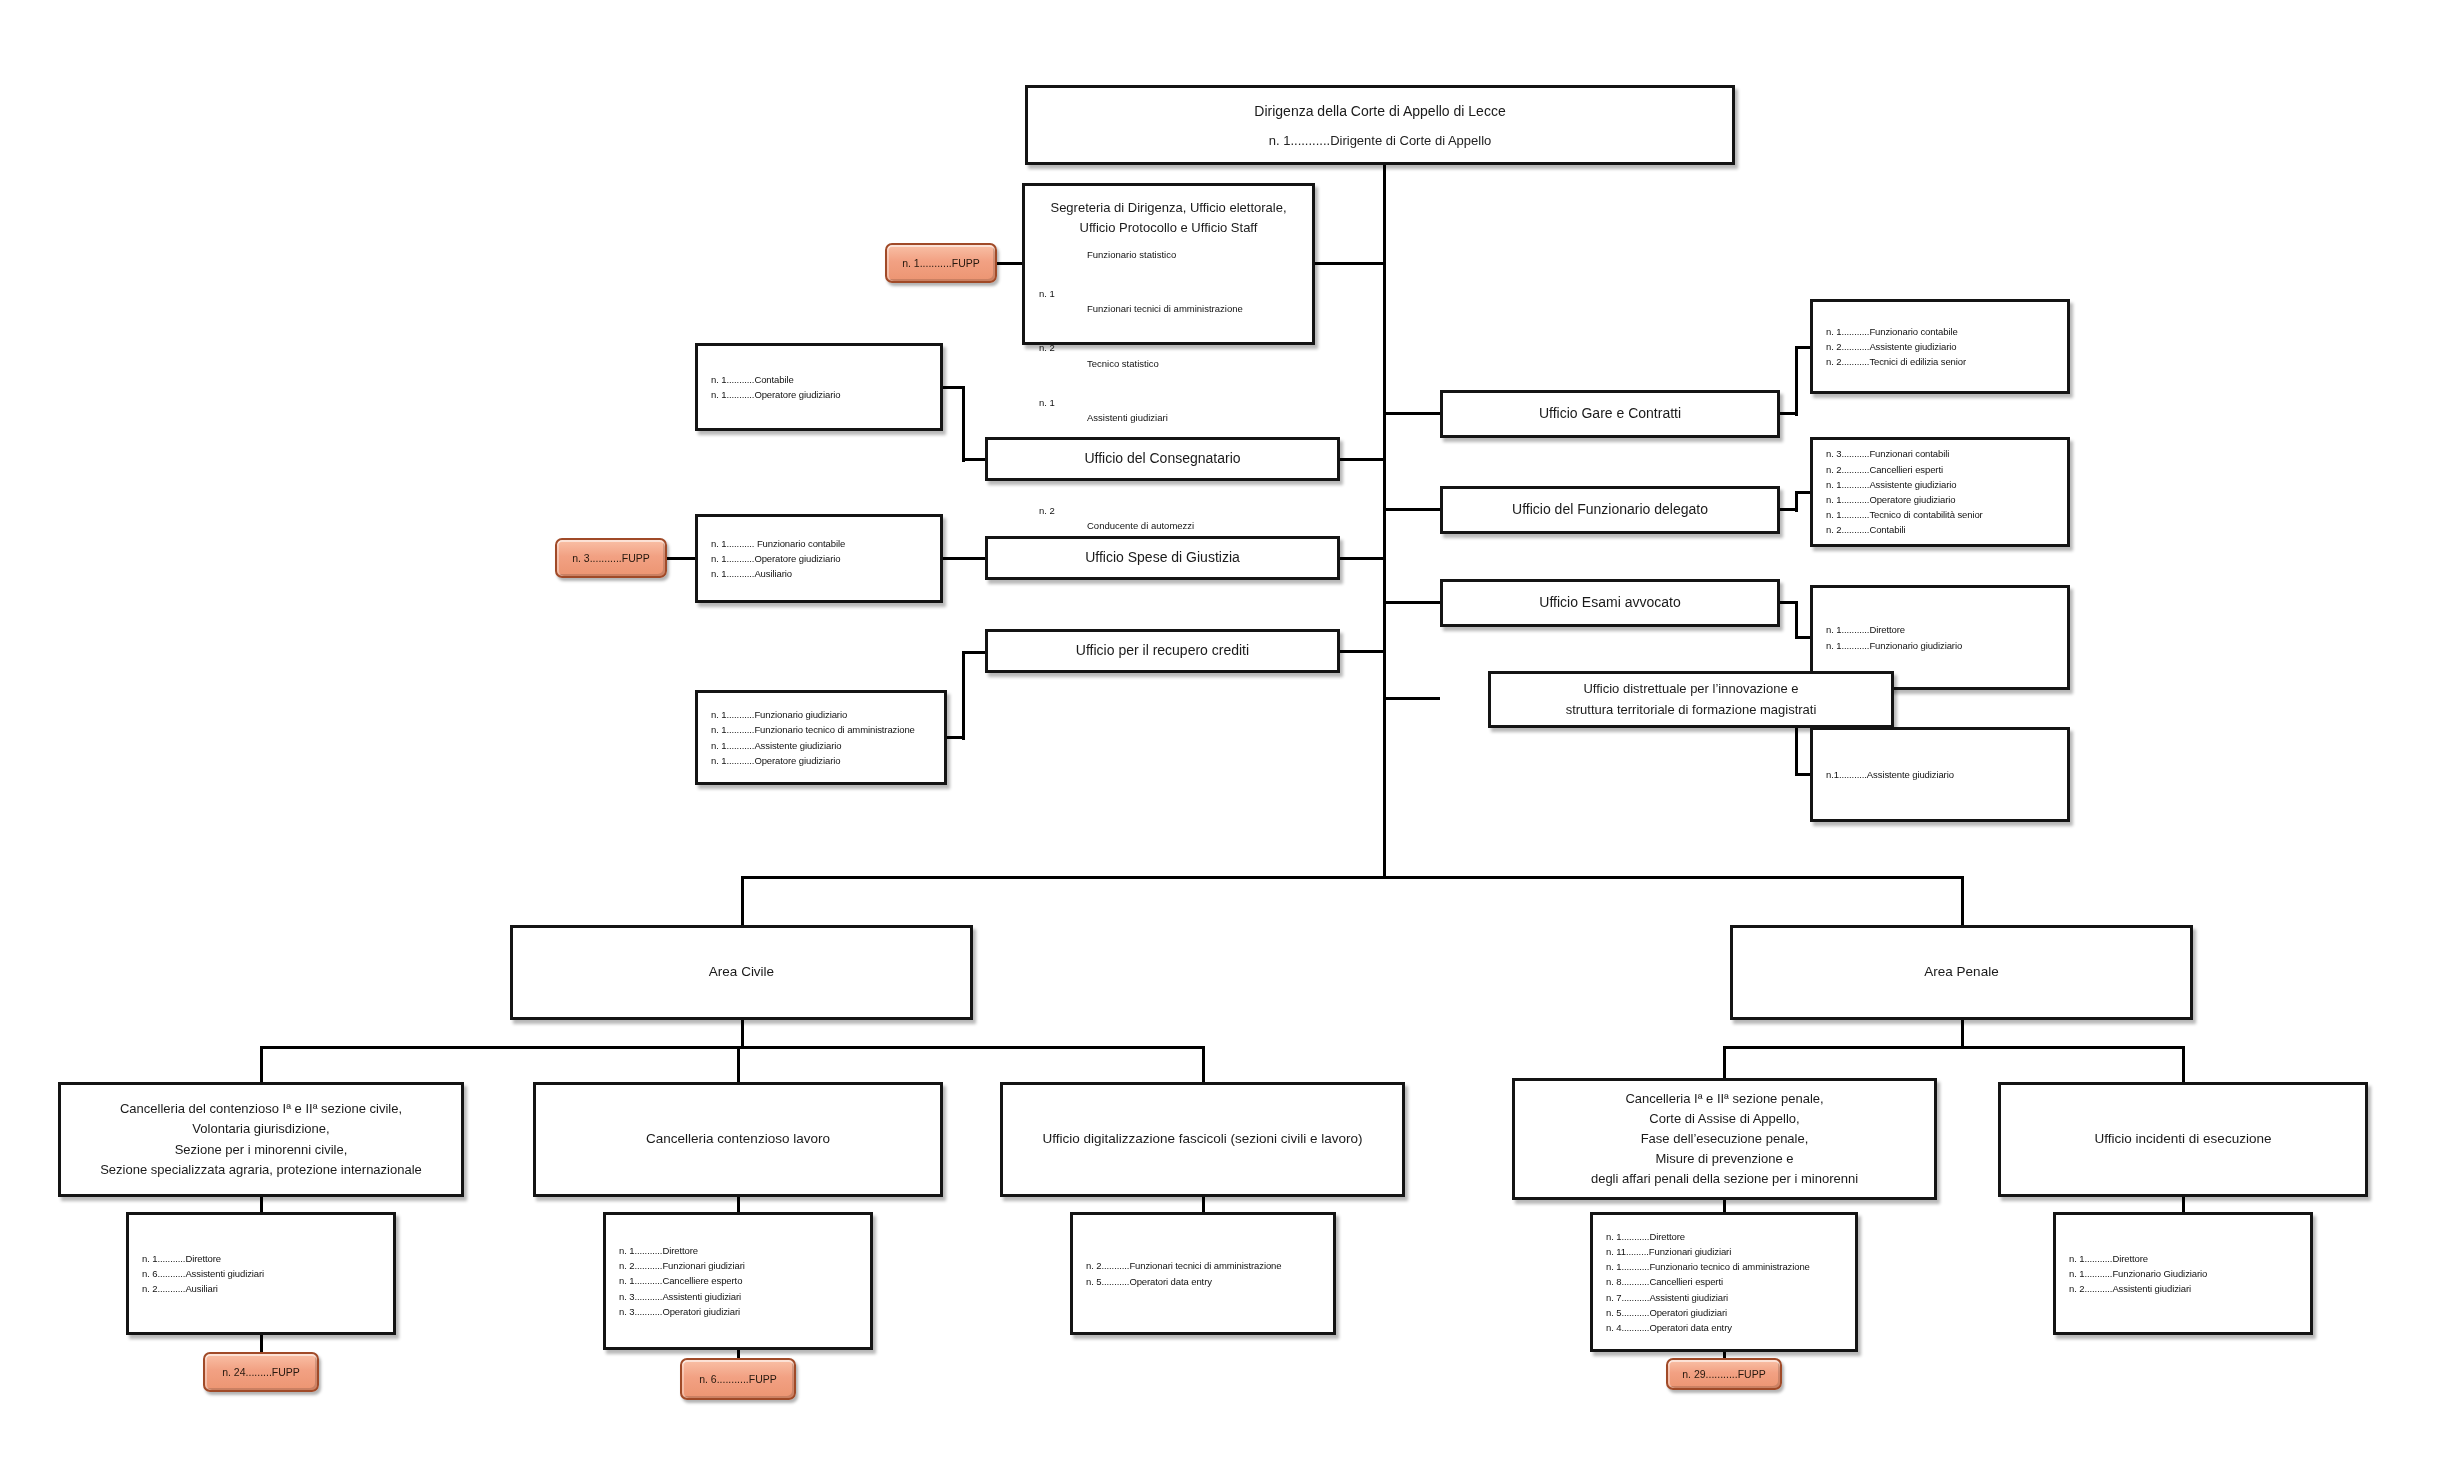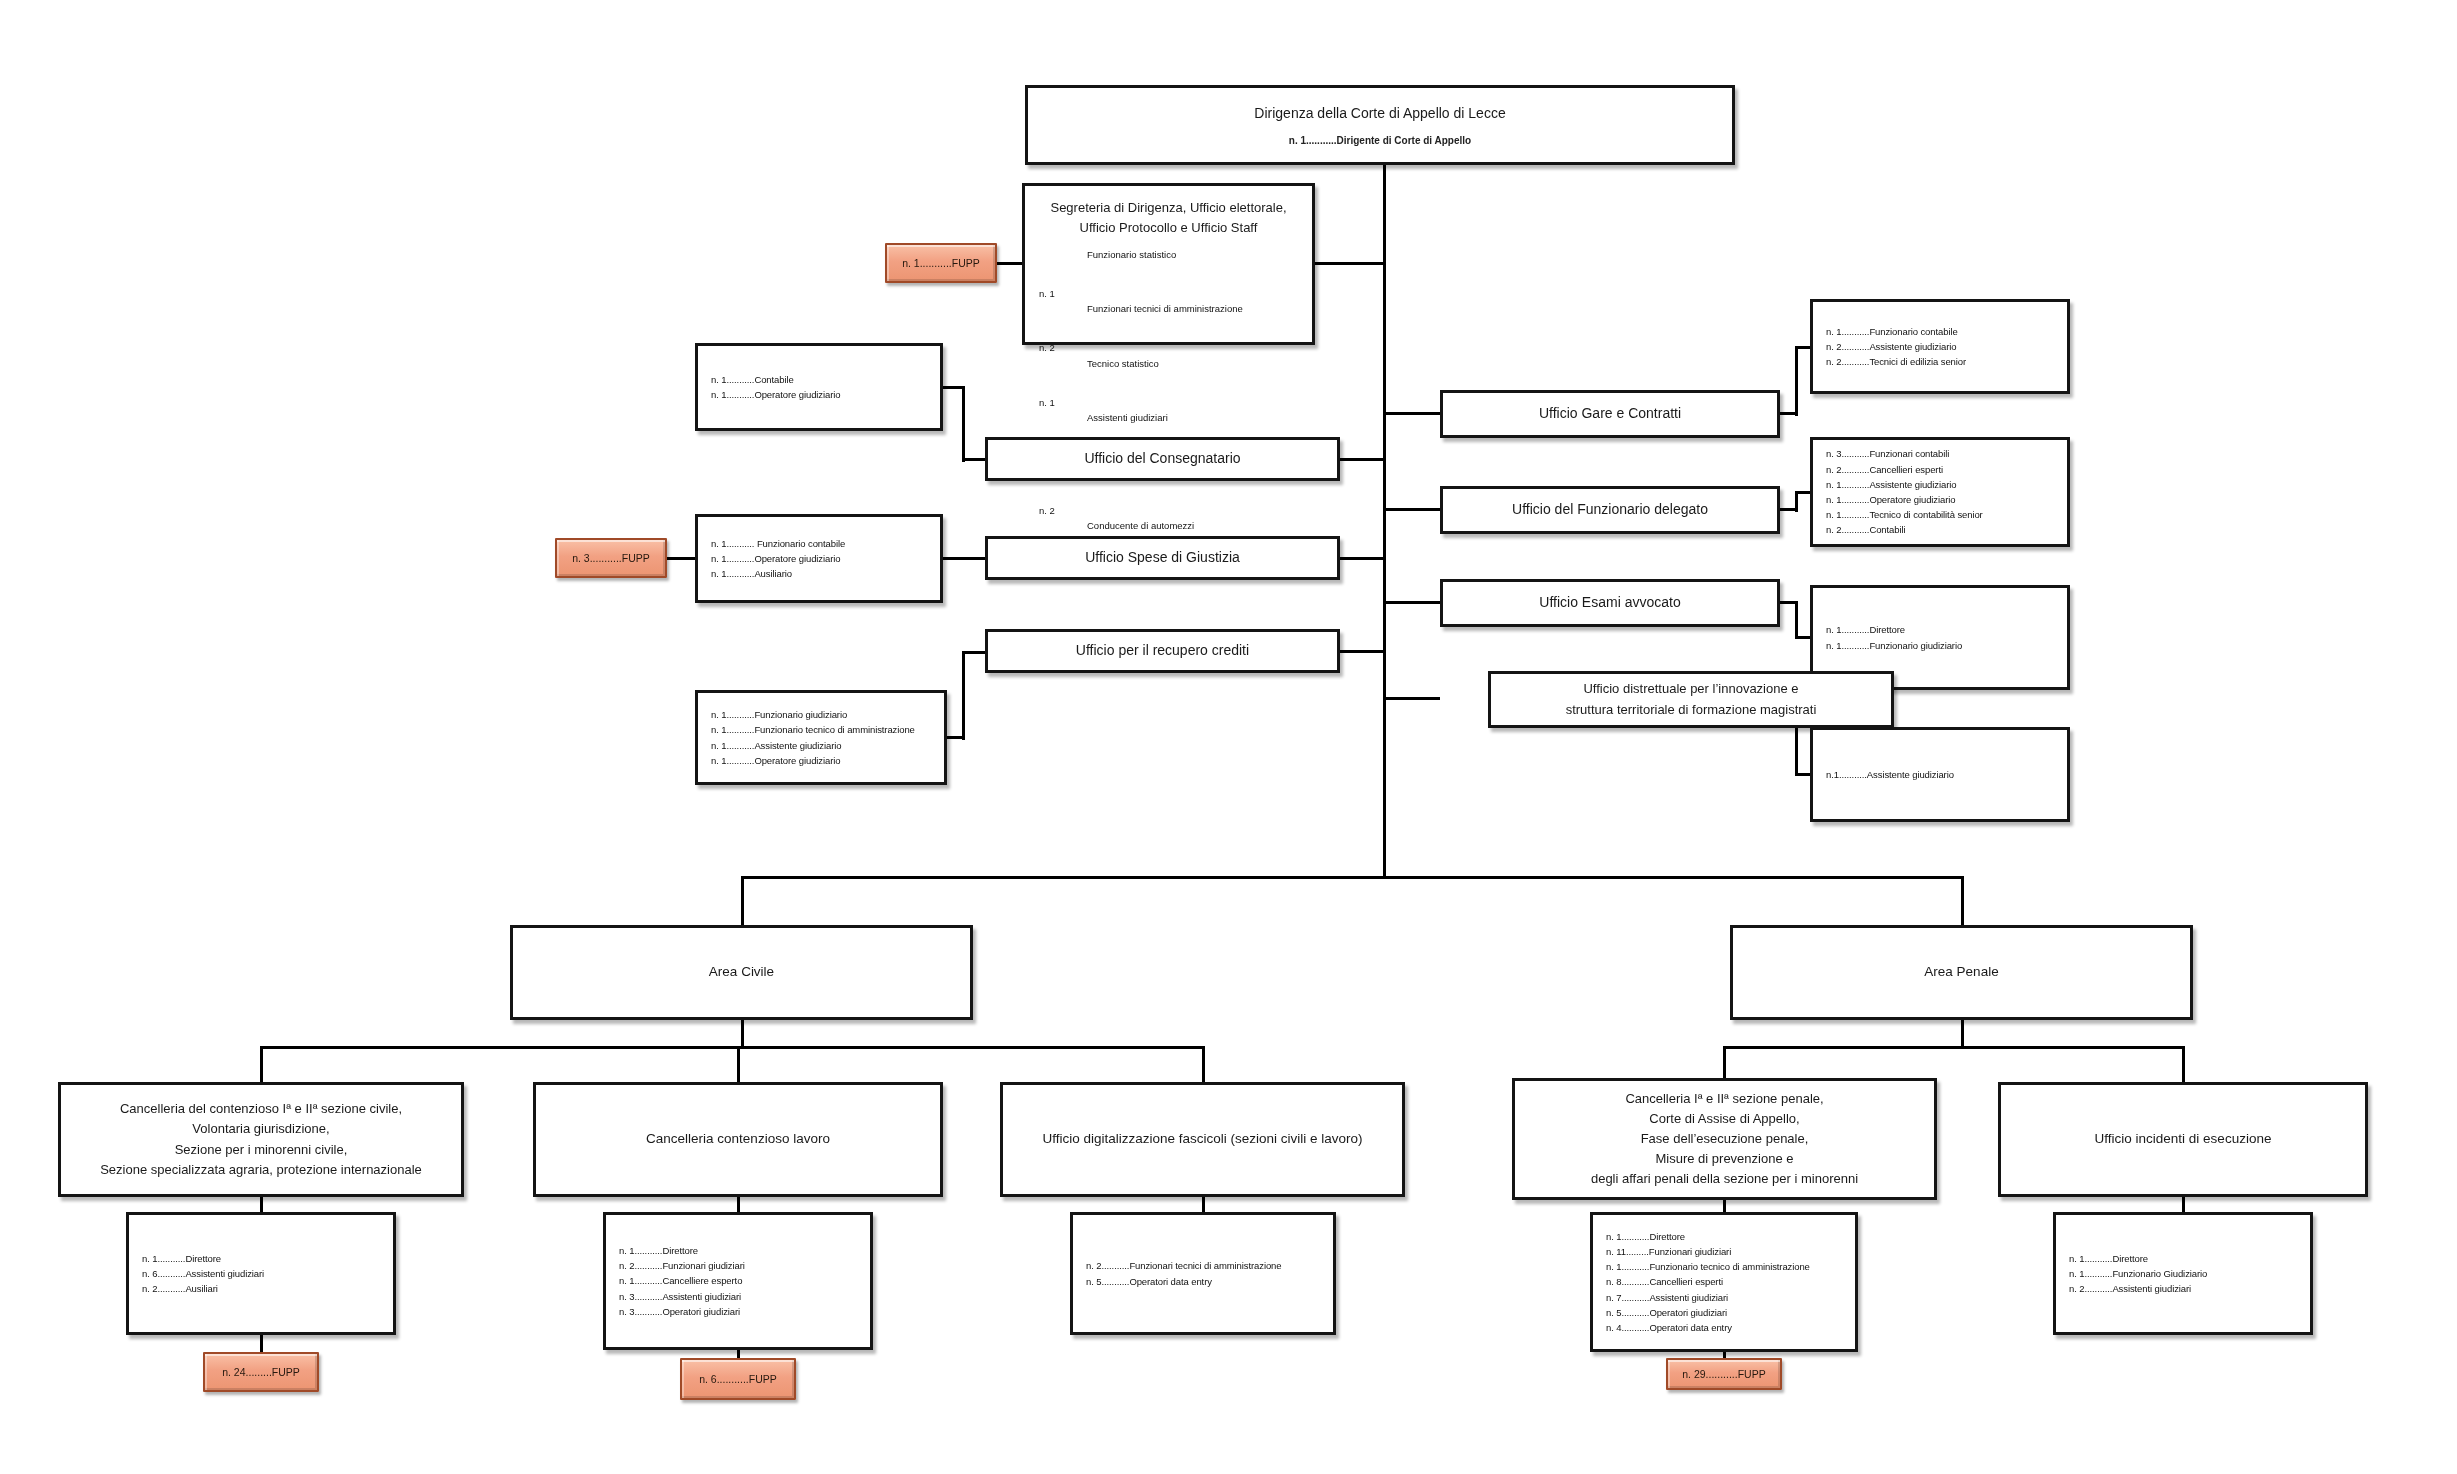--- a/index.html
+++ b/index.html
@@ -11,34 +11,34 @@
     position:absolute; background:#ffffff;
     border:3px solid #141414;
     box-shadow:3px 4px 3px rgba(0,0,0,.28);
     display:flex; flex-direction:column; align-items:center; justify-content:center;
     text-align:center;
   }
   .node-title { font-size:14px; line-height:1.4; color:#1a1a1a; }
   .node-title.md { font-size:13.5px; }
   .title-line { font-size:13.5px; line-height:1.55; color:#1a1a1a; }
   .title-line.sm { font-size:13px; }
-  .node-sub { font-size:10px; margin-top:12px; color:#222;font-weight:bold; }
+  .node-sub { font-size:13px; margin-top:12px; color:#222; }
 
   .node.staff { align-items:flex-start; justify-content:center; text-align:left; padding:8px 6px 8px 13px; }
   .staff-line { font-size:9.5px; line-height:1.6; color:#111; white-space:nowrap; letter-spacing:-0.1px; }
   .seg-line { display:flex; font-size:9.5px; line-height:1.6; color:#111; white-space:nowrap; }
   .seg-line .col-n { width:48px; flex:0 0 48px;margin-top:39px; }
 
   .node.segreteria { justify-content:flex-start; padding:12px 8px; }
   .node.segreteria .seg-staff { align-self:flex-start; text-align:left; margin-top:9px; padding-left:6px; }
 
   .fupp {
     position:absolute; display:flex; align-items:center; justify-content:center;
     background:linear-gradient(180deg,#f9c0a6 0%, #f2a183 45%, #ec9572 100%);
-    border:2px solid #a04a28; border-radius:1px;
+    border:2px solid #a04a28; border-radius:7px;
     box-shadow:inset 0 2px 0 rgba(255,255,255,.55), inset 2px 0 0 rgba(255,255,255,.35),
                inset -2px -2px 0 rgba(0,0,0,.14), 2px 3px 3px rgba(0,0,0,.3);
     font-size:10.5px; color:#26190f; white-space:nowrap;
   }
 
   .hline, .vline { position:absolute; background:#000; }
   .hline { height:3px; }
   .vline { width:3px; }
 </style>
 </head>

